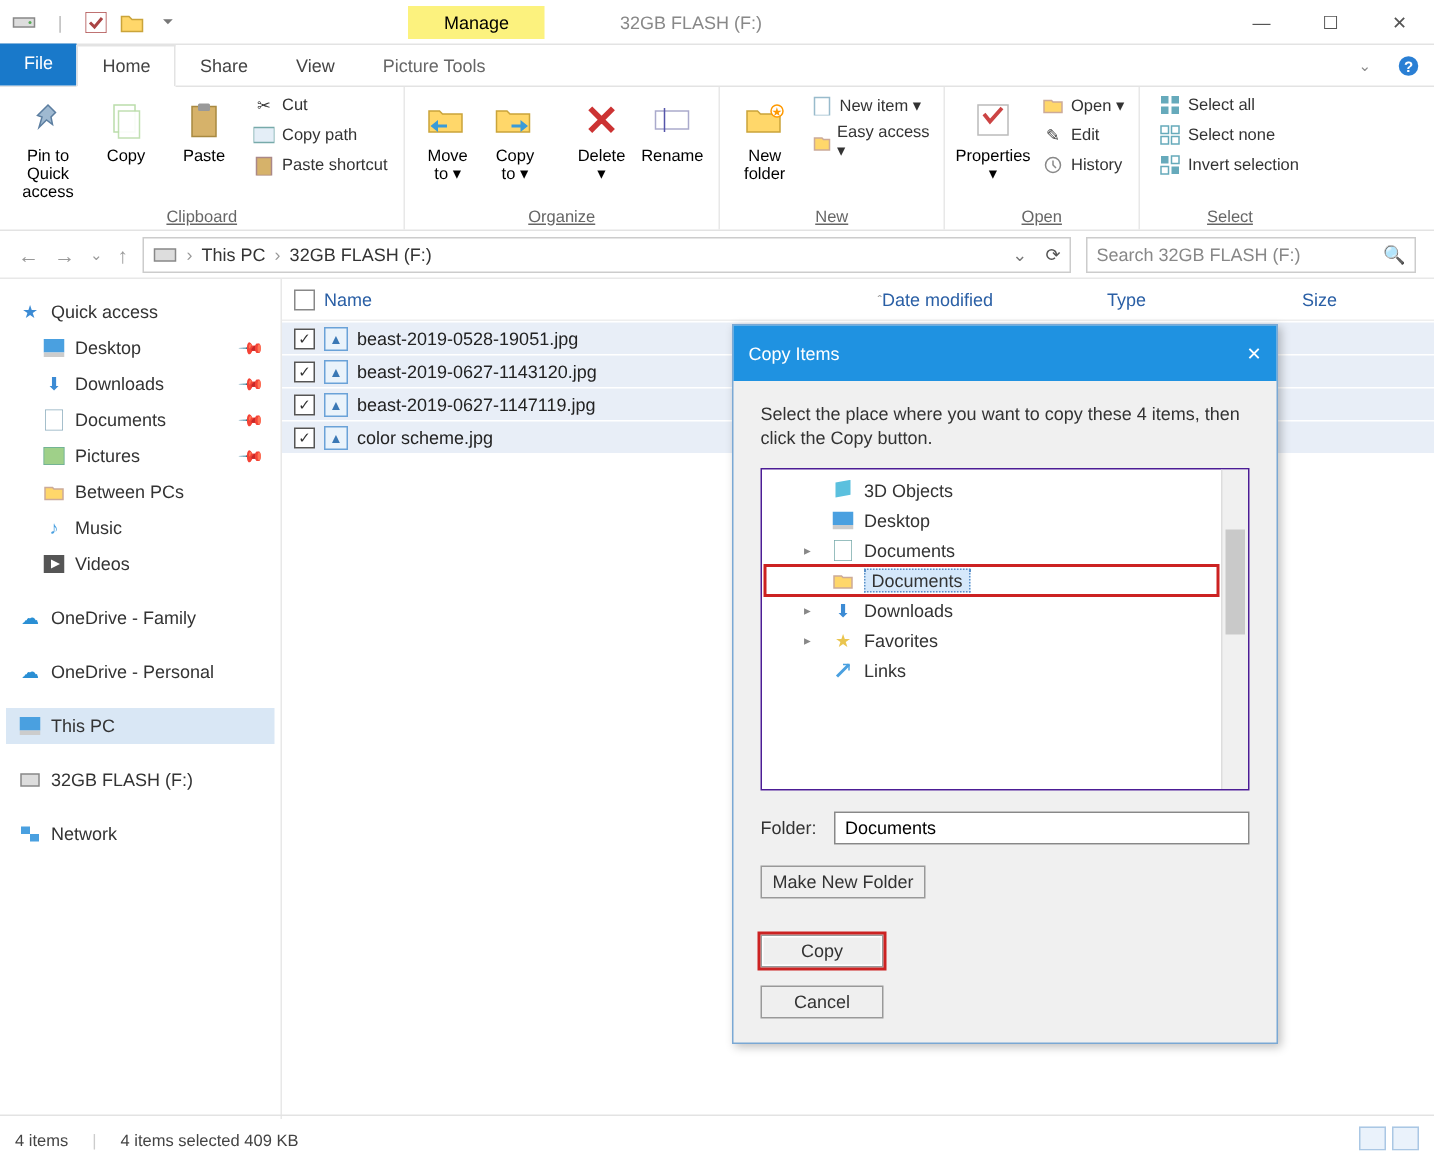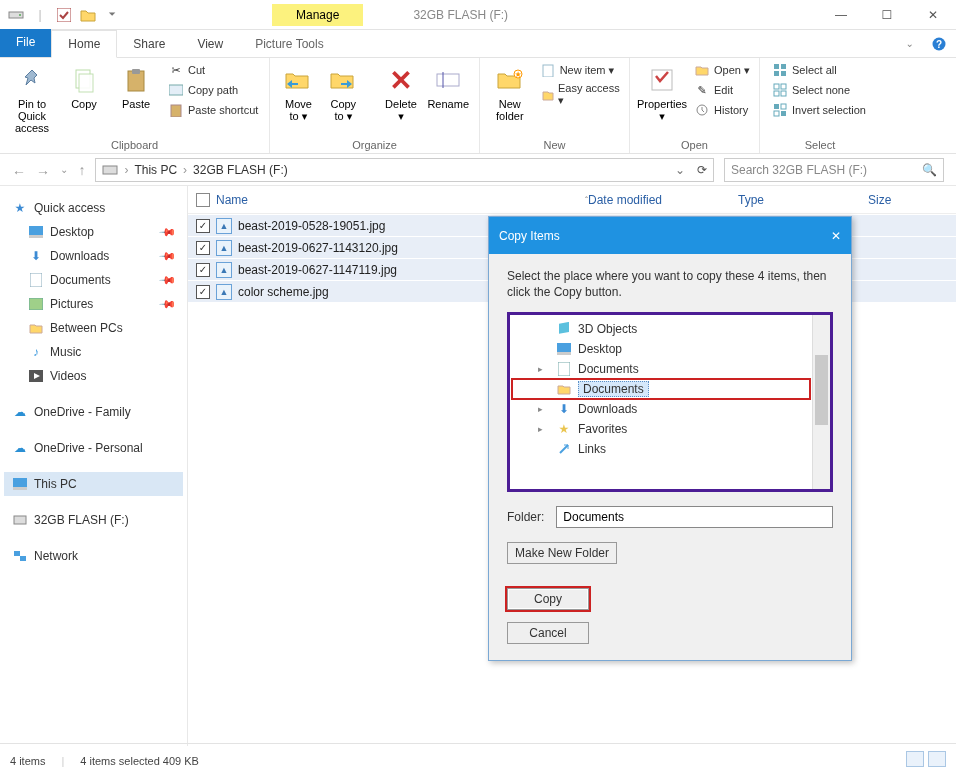--- a/index.html
+++ b/index.html
@@ -21,21 +21,21 @@
 .rtab.active { border: 1px solid #e3e3e3; border-bottom: 1px solid #fff; margin-bottom: -1px; background: #fff; }
 .picture-tools { padding: 6px 16px; color: #666; }
 .ribbon-spacer { flex: 1; }
 .help-icon { color: #0066cc; padding: 0 10px; align-self: center; }
 .chevron-icon { color: #888; padding: 0 8px; align-self: center; font-size: 10px; }
 
 
 .ribbon { height: 96px; border-bottom: 1px solid #e3e3e3; display: flex; background: #fff; }
 .rgroup { border-right: 1px solid #e8e8e8; padding: 4px 8px 2px; display: flex; flex-direction: column; }
 .rgroup-body { flex: 1; display: flex; align-items: flex-start; gap: 4px; }
-.rgroup-label { text-align: center; color: #666; font-size: 11px; padding-top: 2px; }
+.rgroup-label { text-align: center; color: #666; font-size: 11px; padding-top: 2px; text-decoration: underline; }
 .big-btn { display: flex; flex-direction: column; align-items: center; width: 48px; gap: 2px; padding: 2px; }
 .big-btn .ic { width: 32px; height: 32px; display: flex; align-items: center; justify-content: center; font-size: 24px; }
 .big-btn .lbl { font-size: 11px; text-align: center; line-height: 1.1; }
 .small-list { display: flex; flex-direction: column; gap: 4px; padding-left: 4px; }
 .small-item { display: flex; align-items: center; gap: 4px; font-size: 11px; color: #333; }
 .small-item .sic { width: 16px; height: 16px; display: inline-flex; align-items: center; justify-content: center; }
 .sep { width: 1px; background: #e8e8e8; margin: 6px 4px; }
 
 
 .navbar { height: 32px; display: flex; align-items: center; padding: 4px 12px; gap: 10px; border-bottom: 1px solid #e8e8e8; }
@@ -72,21 +72,21 @@
 .status { position: absolute; bottom: 0; left: 0; right: 0; height: 24px; border-top: 1px solid #e3e3e3; display: flex; align-items: flex-end; padding: 0 10px; font-size: 11px; color: #444; gap: 16px; }
 .status .viewsw { margin-left: auto; display: flex; gap: 4px; }
 .viewsw span { width: 18px; height: 16px; border: 1px solid #aac7e4; background: #eaf2fb; }
 
 
 .dialog { position: absolute; left: 488px; top: 216px; width: 364px; background: #f0f0f0; border: 1px solid #7aa8d4; box-shadow: 2px 2px 6px rgba(0,0,0,0.25); }
 .dialog-title { background: #1f92e1; color: #fff; display: flex; align-items: center; justify-content: space-between; padding: 4px 10px; font-size: 12px; height: 37px; }
 .dialog-title .close { color: #fff; }
 .dialog-body { padding: 14px 18px 16px; font-size: 12px; color: #333; }
 .dialog-msg { margin-bottom: 12px; line-height: 1.35; }
-.tree { border: 3px solid #4c1d95; background: #fff; height: 180px; overflow: hidden; position: relative; display: flex; }
+.tree { border: 1px solid #4c1d95; background: #fff; height: 215px; overflow: hidden; position: relative; display: flex; }
 .tree-inner { flex: 1; padding: 4px 2px; }
 .tree-scroll { width: 18px; background: #f0f0f0; border-left: 1px solid #ddd; position: relative; }
 .tree-scroll .thumb { position: absolute; top: 40px; left: 2px; right: 2px; height: 70px; background: #c9c9c9; }
 .tnode { display: flex; align-items: center; gap: 6px; padding: 2px 4px 2px 28px; font-size: 12px; }
 .tnode.l1 { padding-left: 44px; }
 .tnode .tic { width: 16px; height: 16px; display: inline-flex; align-items: center; justify-content: center; }
 .tnode .exp { position: absolute; margin-left: -18px; color: #888; font-size: 9px; }
 .tnode.highlit { outline: 2px solid #c22; outline-offset: -1px; }
 .tnode.highlit .tlbl { background: #d5e8fb; padding: 0 4px; border: 1px dotted #5a8fc7; }
 

